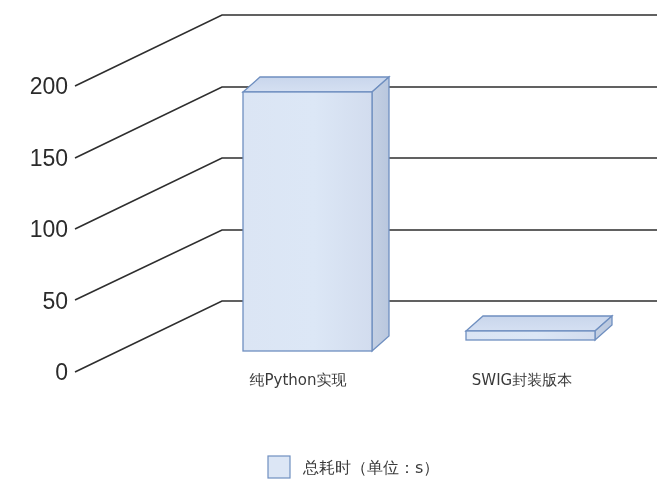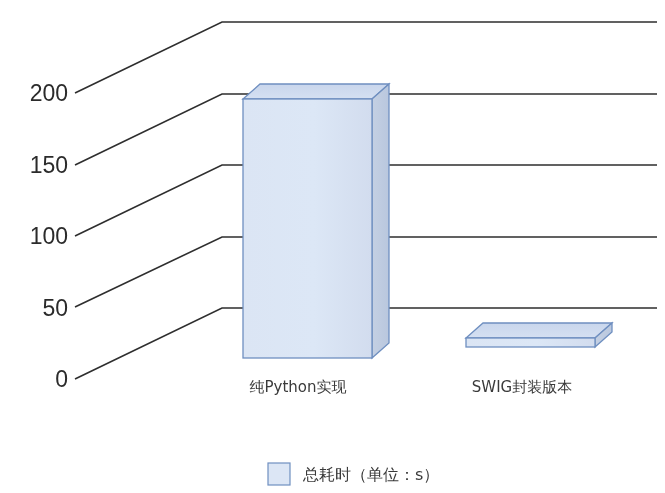--- a/index.html
+++ b/index.html
@@ -3,21 +3,21 @@
 <meta charset="utf-8">
 <style>
   html,body{margin:0;padding:0;}
   body{
     width:665px;height:493px;
     background:#ffffff;
     font-family:"Liberation Sans","DejaVu Sans",sans-serif;
     overflow:hidden;
     position:relative;
   }
-  #chart-root{position:absolute;left:0;top:11px;width:665px;height:405px;}
+  #chart-root{position:absolute;left:0;top:4px;width:665px;height:405px;}
   svg{display:block;}
   .ytick{
     font-size:23px;
     fill:#2b2b2b;
     font-family:"Liberation Sans","DejaVu Sans",sans-serif;
     text-anchor:end;
   }
   .xtick{
     font-size:15px;
     fill:#3a3a3a;

